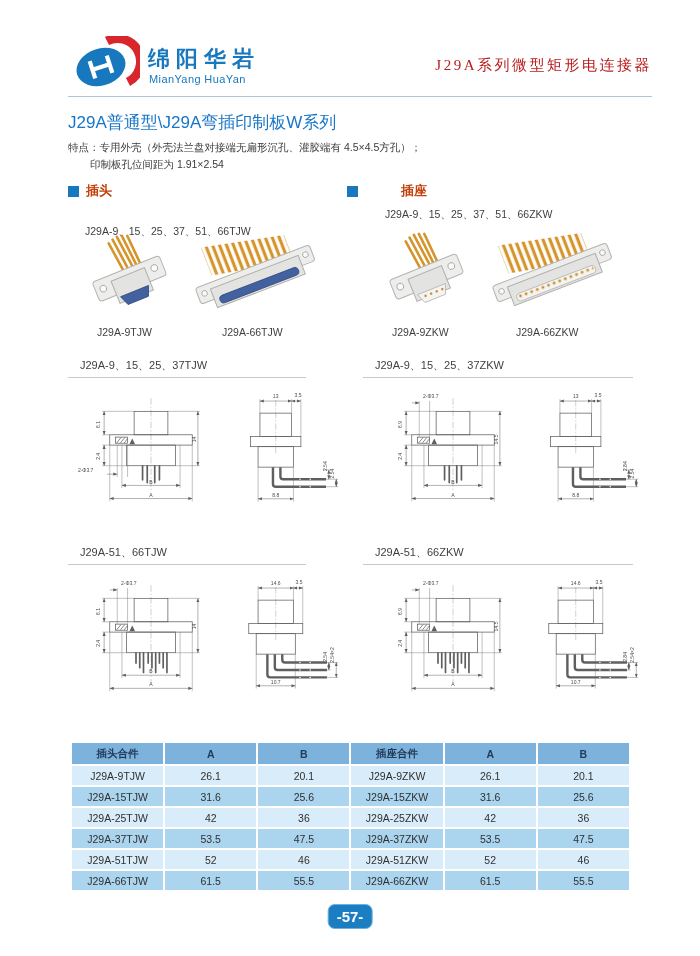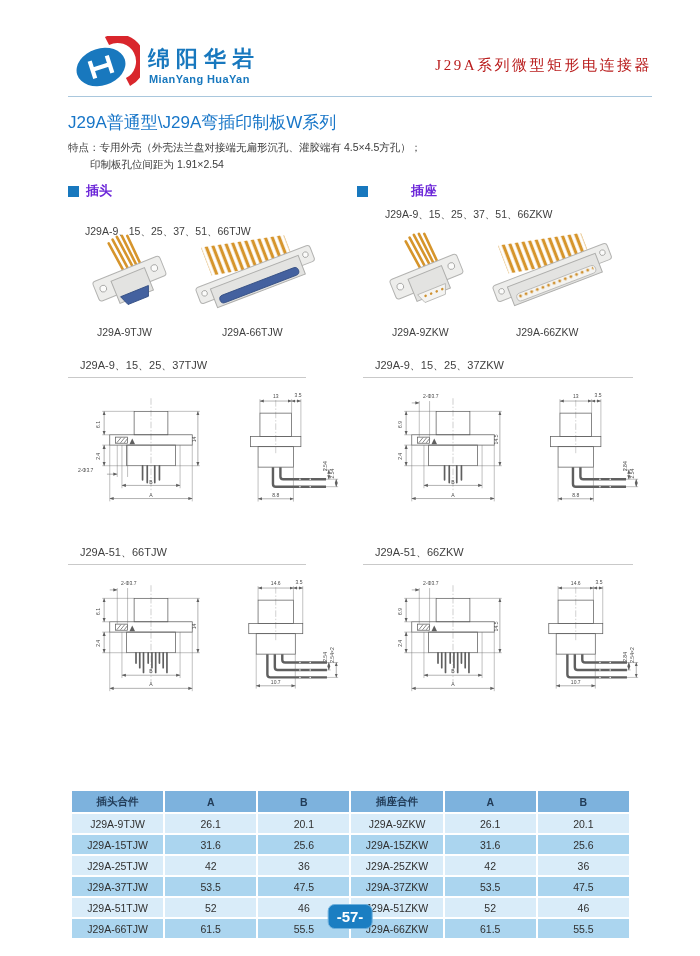--- a/index.html
+++ b/index.html
@@ -2,32 +2,32 @@
 <html><head>
 <meta charset="utf-8">
 <style>
   html,body{margin:0;padding:0;}
   body{width:700px;height:956px;background:#f3f3f3;font-family:"Liberation Sans",sans-serif;}
   .page{position:relative;width:700px;height:956px;background:#ffffff;overflow:hidden;}
 
   
   .logo-svg{position:absolute;left:74px;top:36px;}
   .brand-cn{position:absolute;left:148px;top:44px;font-size:22px;font-weight:700;color:#1878be;letter-spacing:6px;}
-  .brand-en{position:absolute;left:149px;top:73px;font-size:11px;font-weight:700;color:#1878be;letter-spacing:.4px;}
+  .brand-en{position:absolute;left:149px;top:73px;font-size:11px;font-weight:400;color:#1878be;letter-spacing:.4px;}
   .doc-title{position:absolute;right:48px;top:56px;font-family:"Liberation Serif",serif;font-size:15px;color:#b91c1c;letter-spacing:2.5px;}
   .header-rule{position:absolute;left:68px;top:96px;width:584px;height:1px;background:#a9c7dd;}
 
   
   .page-title{position:absolute;left:68px;top:111px;font-size:17px;font-weight:400;color:#1876c8;}
   .feature1{position:absolute;left:68px;top:141px;font-size:10.5px;color:#3a3a3a;white-space:nowrap;}
   .feature2{position:absolute;left:68px;top:158px;font-size:10.5px;color:#3a3a3a;white-space:nowrap;padding-left:22px;}
 
   
-  .sec{position:absolute;top:182px;font-size:13px;font-weight:700;color:#6d28d9;display:flex;align-items:center;gap:7px;}
-  .sec.plug{left:68px;} .sec.socket{left:357px;gap:43px;}
+  .sec{position:absolute;top:182px;font-size:13px;font-weight:700;color:#c2410c;display:flex;align-items:center;gap:7px;}
+  .sec.plug{left:68px;} .sec.socket{left:347px;gap:43px;}
   .sq{width:11px;height:11px;background:#1878be;display:inline-block;}
 
   .models{position:absolute;top:208px;font-size:10.5px;color:#3f3f3f;white-space:nowrap;}
   .models.plug{left:85px;margin-top:17px;} .models.socket{left:385px;}
 
   .caption{position:absolute;top:326px;font-size:10.5px;color:#3f3f3f;}
 
   
   .dwg-title{position:absolute;font-size:11px;color:#3f3f3f;white-space:nowrap;margin-left:12px;}
   .dwg-rule{position:absolute;height:1px;background:#c9c9c9;}
@@ -43,21 +43,21 @@
 
   
   .flange{fill:#ededeb;stroke:#b3b3b1;stroke-width:1;}
   .hole{fill:#fbfbfa;stroke:#a0a09e;stroke-width:.8;}
   .pbody{fill:#e3e3e1;stroke:#aeaeac;stroke-width:1;}
   .blueface{fill:#44619f;stroke:#2f4a80;stroke-width:.8;}
   .whiteface{fill:#f4f4f2;stroke:#b5b5b3;stroke-width:.8;}
   .gpin{stroke:#d6952c;stroke-width:2.6;stroke-linecap:round;fill:none;}
 
   
-  .spec{position:absolute;left:70px;top:741px;width:561px;border-collapse:collapse;table-layout:fixed;font-size:10.5px;margin-top:48px;}
+  .spec{position:absolute;left:70px;top:741px;width:561px;border-collapse:collapse;table-layout:fixed;font-size:10.5px;}
   .spec th{background:#7db2dd;color:#223c58;font-weight:700;height:21px;}
   .spec td{height:19px;text-align:center;color:#303030;}
   .spec th,.spec td{border:2px solid #ffffff;padding:0;text-align:center;}
   .spec tr.norm td{background:#d9ecf9;}
   .spec tr.alt td{background:#abd5ef;}
 
   .page-badge{position:absolute;left:50%;top:904px;transform:translateX(-50%);
     background:#1b7ec2;color:#ffffff;font-size:15px;font-weight:700;
     padding:3px 8px;border-radius:7px;border:1.5px solid #6fb0dc;}
   svg{display:block;}

